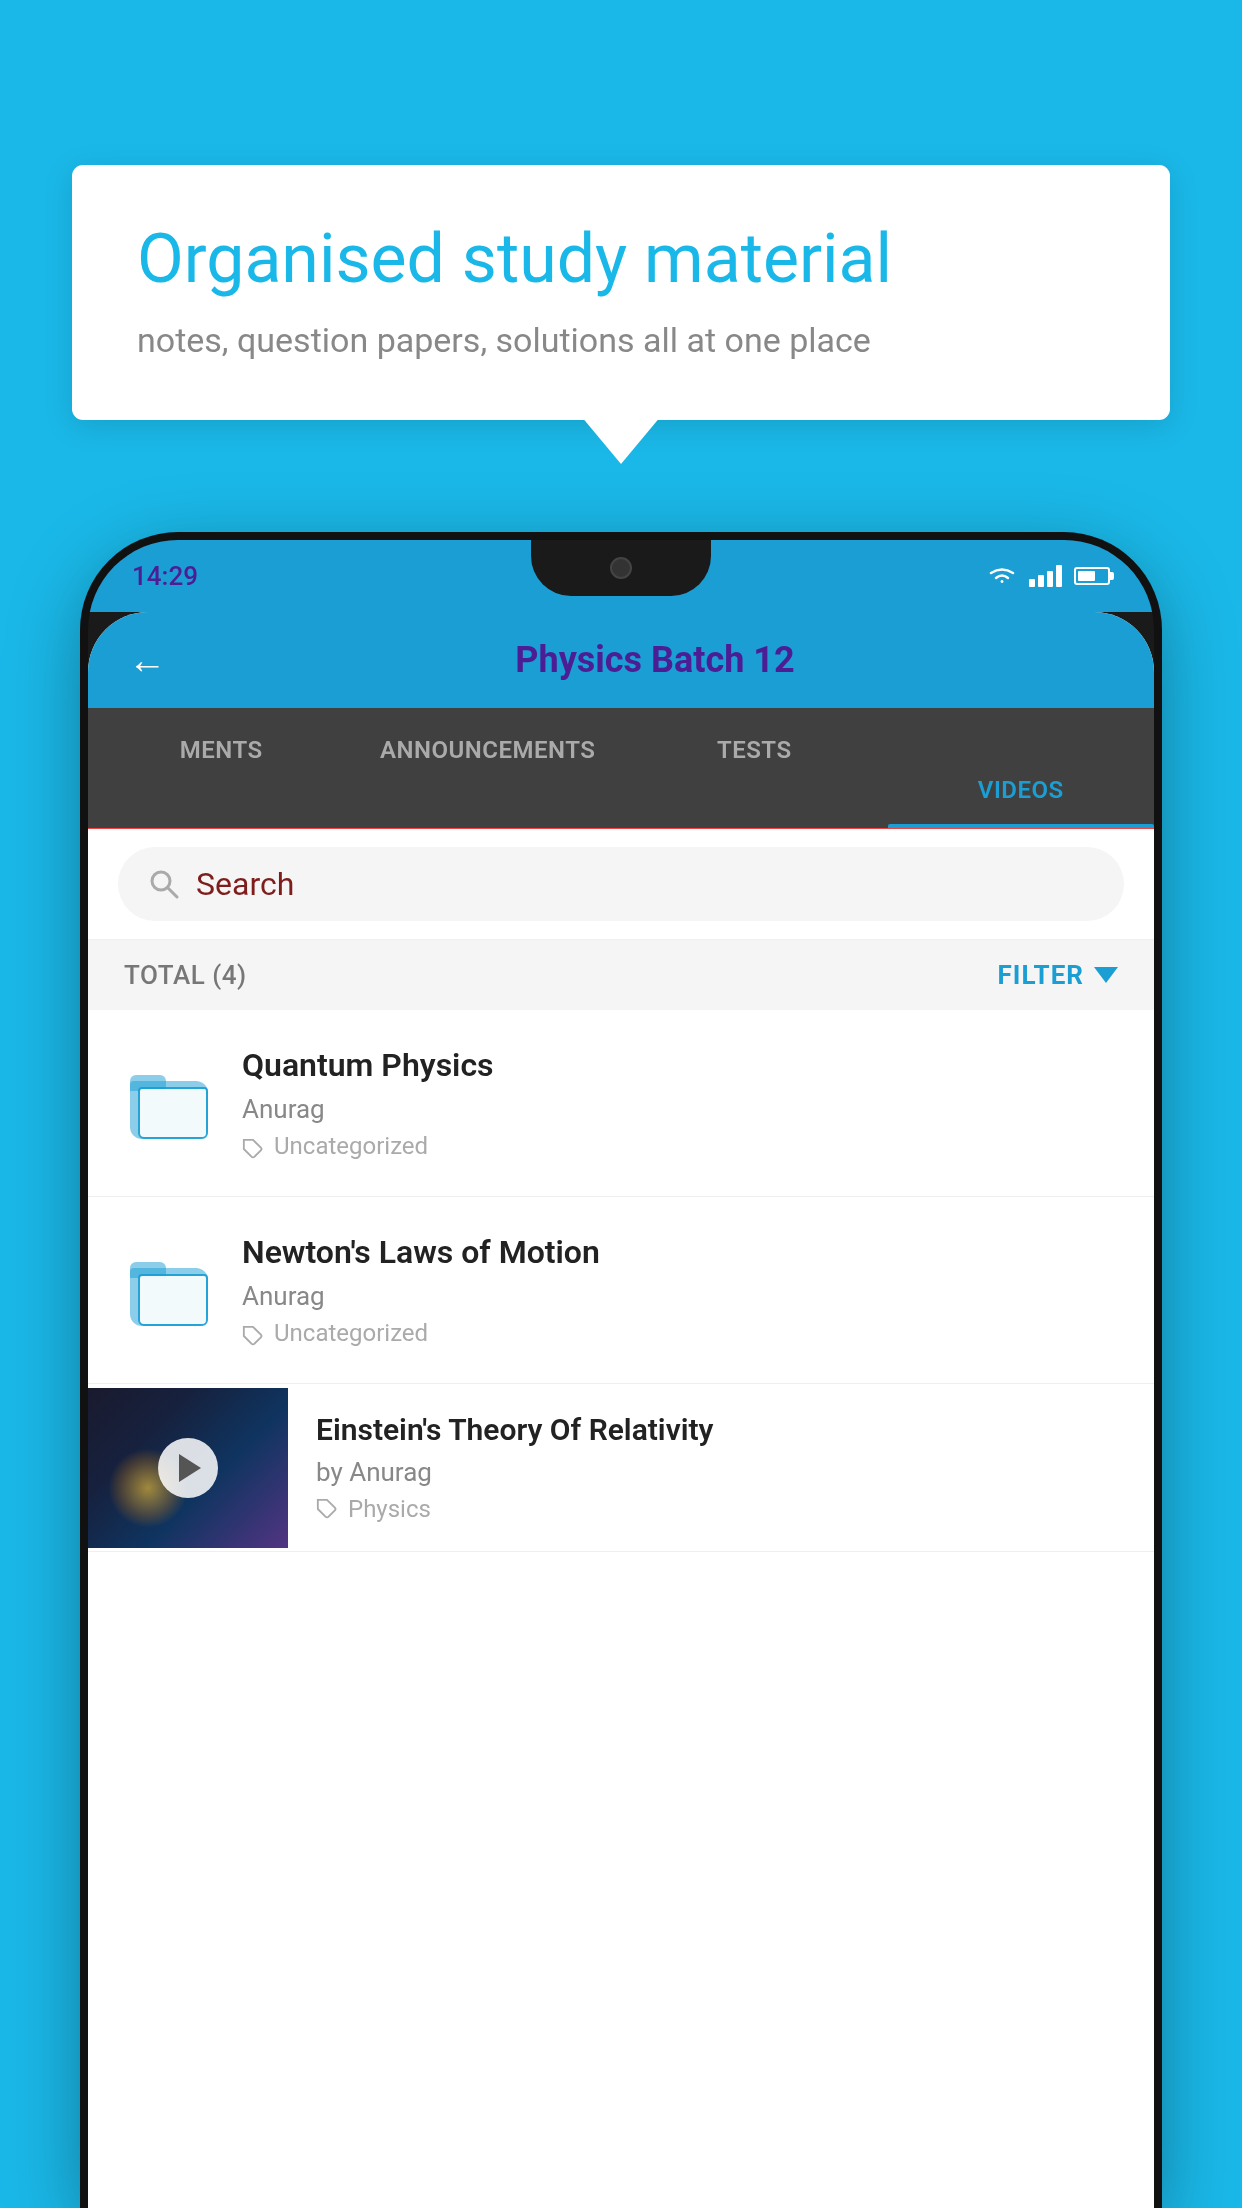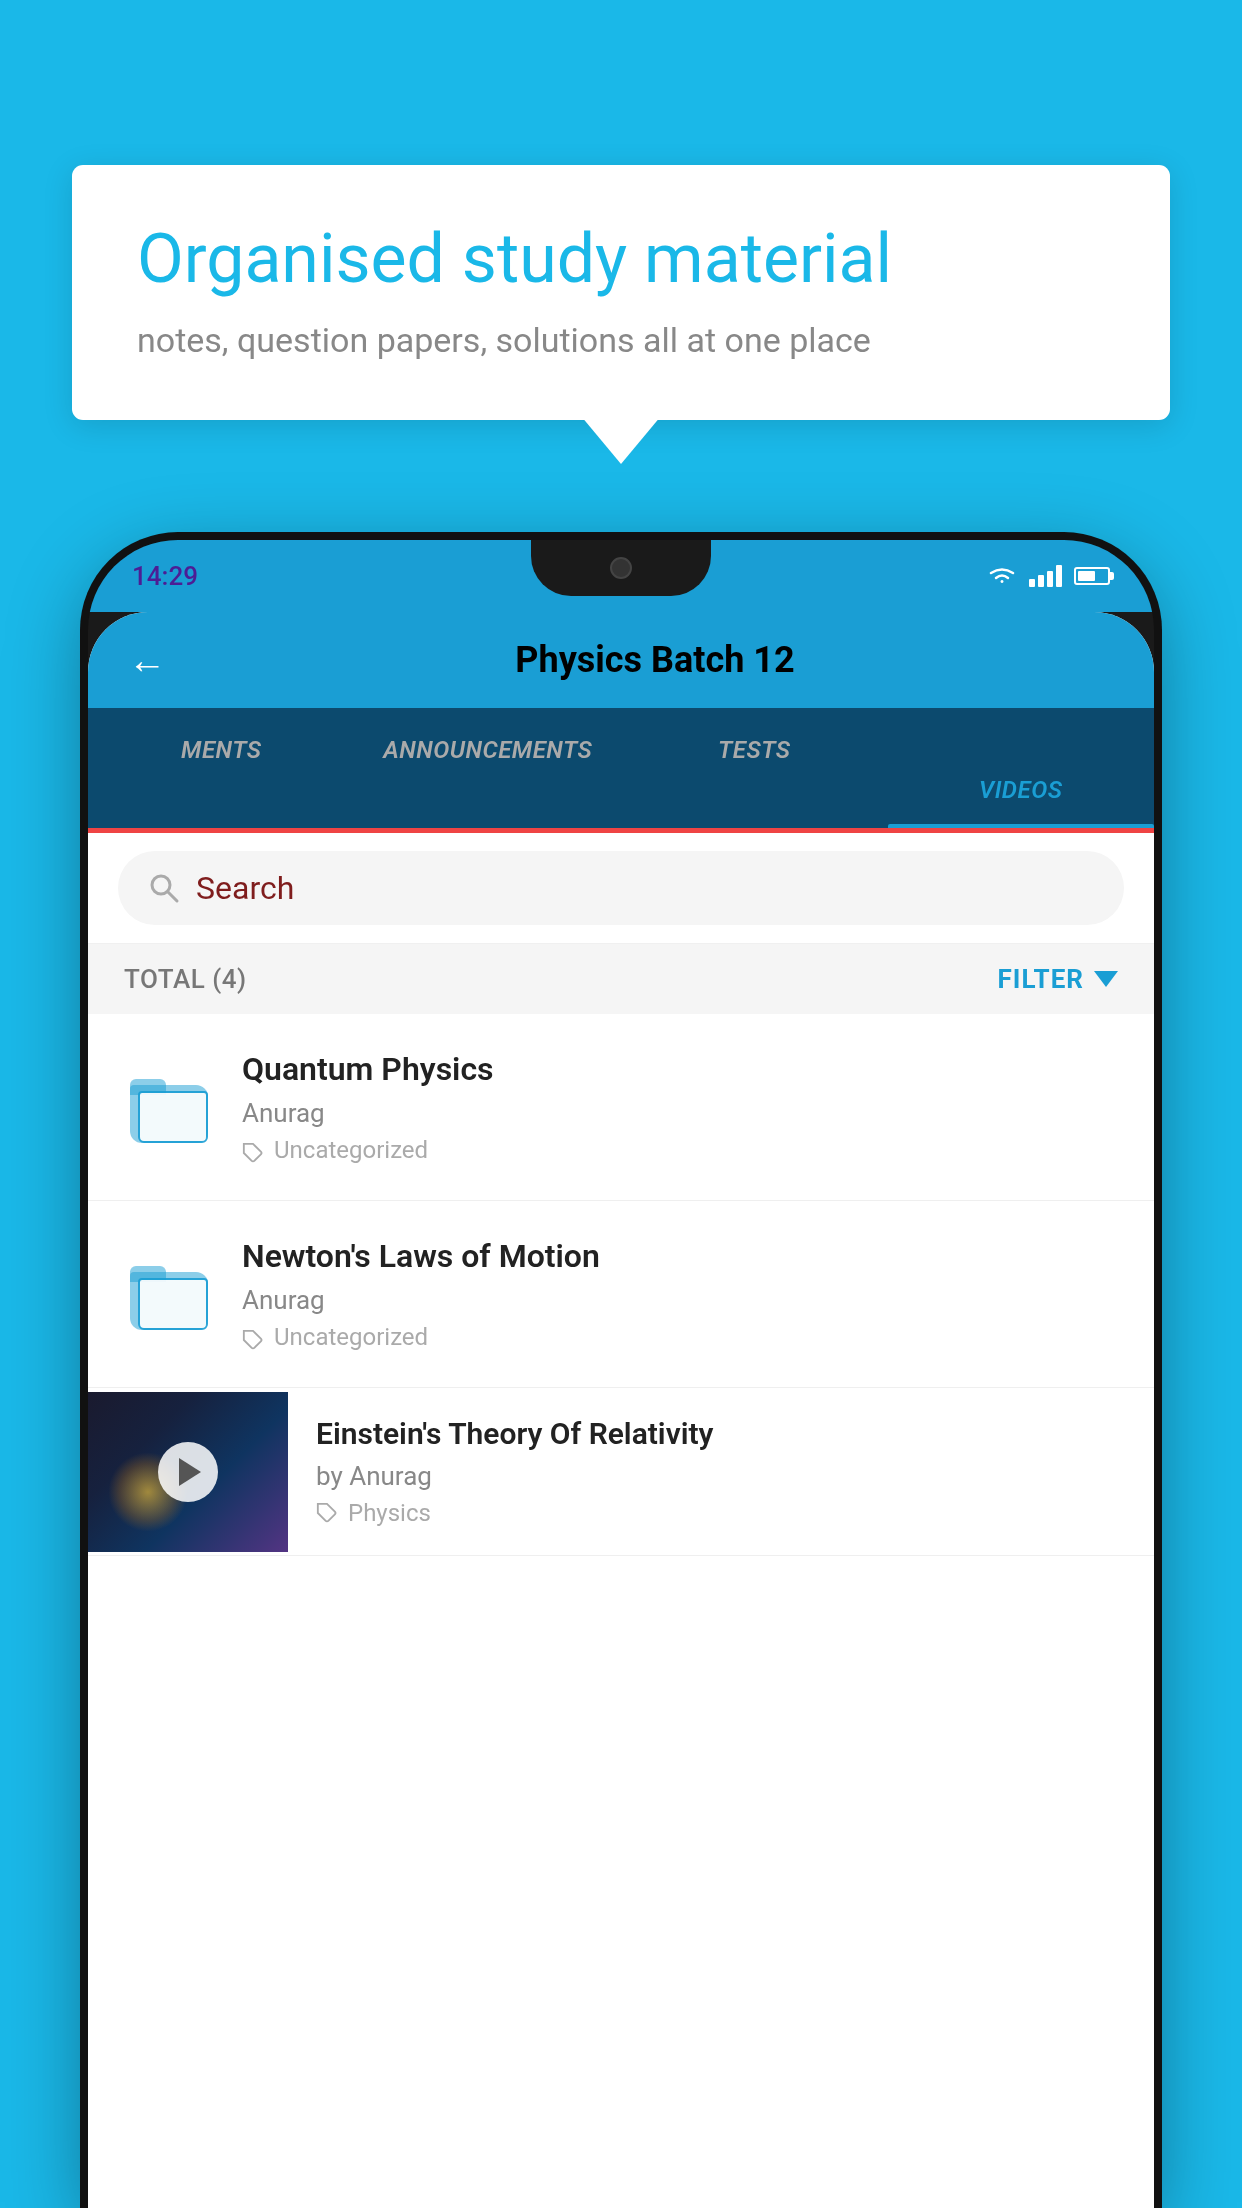--- a/index.html
+++ b/index.html
@@ -154,40 +154,39 @@
     .back-arrow {
       color: white;
       font-size: 38px;
       cursor: pointer;
     }
     .header-title-area {
       text-align: center;
       flex: 1;
     }
     .header-title {
-      color: #000000;
+      color: #4c1d95;
       font-size: 36px;
       font-weight: 700;
     }
     .header-subtitle {
       color: rgba(255,255,255,0.85);
       font-size: 26px;
       margin-top: 4px;
     }
     .header-subtitle span {
       margin: 0 8px;
     }
 
     
     .tabs-bar {
-      background: #0c4a6e;
-      display: flex;
-      border-bottom: 5px solid #ef4444;
+      background: #404040;
+      display: flex;
+      border-bottom: 1px solid #ef4444;
       overflow-x: hidden;
-      font-style: italic;
     }
     .tab-item {
       flex: 1;
       text-align: center;
       padding: 28px 0 24px;
       font-size: 24px;
       font-weight: 600;
       color: #aaa;
       letter-spacing: 0.5px;
       position: relative;

